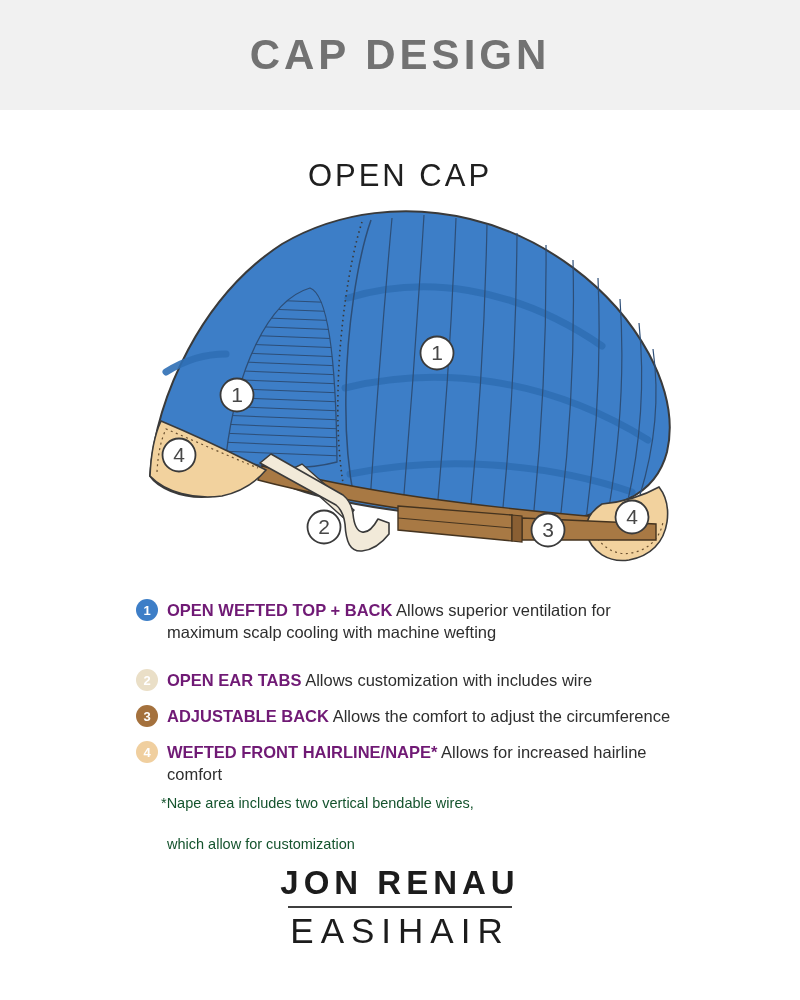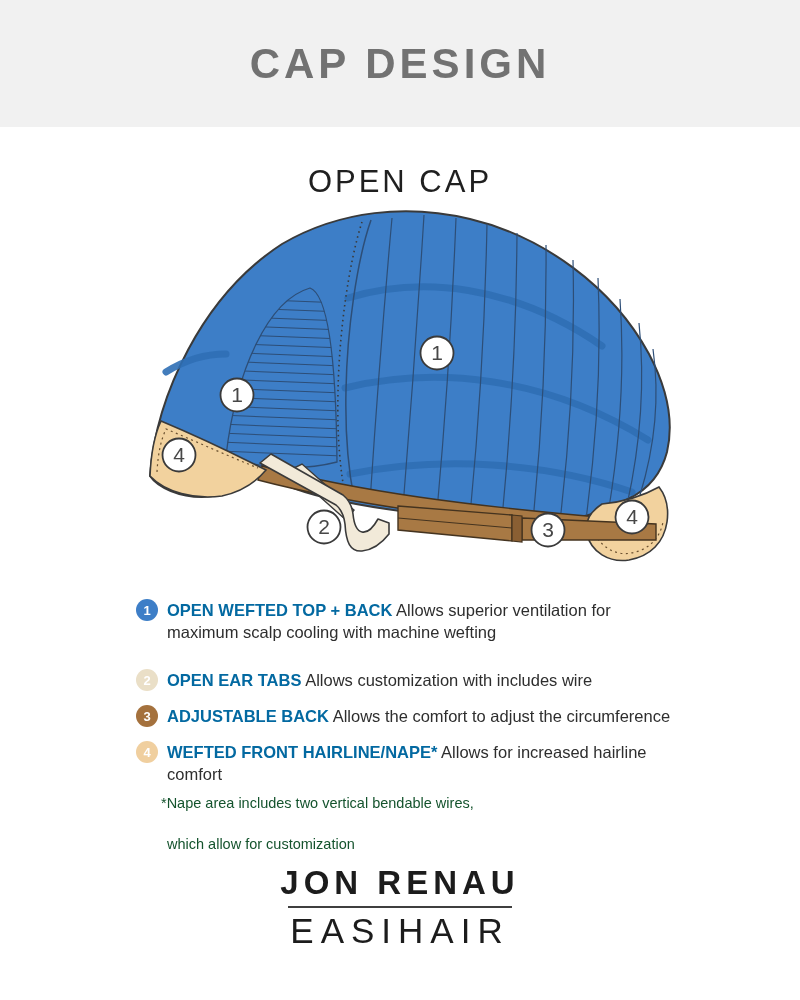--- a/index.html
+++ b/index.html
@@ -1,25 +1,25 @@
 <!DOCTYPE html>
 <html><head>
 <meta charset="utf-8">
 <style>
   html,body{margin:0;padding:0;}
   body{font-family:"Liberation Sans",sans-serif;background:#fff;}
   .page{position:relative;width:800px;height:1000px;background:#ffffff;overflow:hidden;margin:0 auto;}
 
   
-  .header-band{position:absolute;left:0;top:0;width:800px;height:127px;background:#f1f1f1;
+  .header-band{position:absolute;left:0;top:0;width:800px;height:110px;background:#f1f1f1;
     display:flex;align-items:center;justify-content:center;}
   .page-title{font-size:42px;font-weight:700;letter-spacing:4px;color:#727272;}
 
   
-  .subtitle{position:absolute;left:0;top:164px;width:800px;text-align:center;
+  .subtitle{position:absolute;left:0;top:158px;width:800px;text-align:center;
     font-size:31px;font-weight:400;letter-spacing:3px;color:#1f1f1f;}
 
   
   .diagram-wrap{position:absolute;left:140px;top:200px;width:540px;height:400px;}
   .marker-num{font-size:21px;fill:#474747;font-family:"Liberation Sans",sans-serif;}
 
   
   .legend{position:absolute;left:136px;top:599px;width:560px;}
   .legend-row{display:flex;align-items:flex-start;}
   .row-1{margin-bottom:26px;}
@@ -27,21 +27,21 @@
   .row-3{margin-bottom:14px;}
   .row-4{margin-bottom:8px;}
   .dot{flex:0 0 22px;width:22px;height:22px;border-radius:50%;display:flex;
     align-items:center;justify-content:center;margin-right:9px;}
   .dot-1{background:#3d7ec7;}
   .dot-2{background:#eadfc7;}
   .dot-3{background:#a4713d;}
   .dot-4{background:#f0cf9f;}
   .dot-num{font-size:13px;font-weight:700;color:#ffffff;line-height:1;}
   .legend-text{margin:0;font-size:16.5px;line-height:22px;color:#2e2e2e;max-width:505px;}
-  .legend-text b{color:#0369a1;font-weight:700;}
+  .legend-text b{color:#701a75;font-weight:700;}
   .footnote{margin-left:25px;font-size:14.5px;line-height:21px;color:#14532d;}
   .footnote .fn2{padding-left:6px;margin-top:20px;}
 
   
   .brand{position:absolute;left:0;top:864px;width:800px;display:flex;flex-direction:column;
     align-items:center;color:#1c1c1c;}
   .brand-top{font-size:33px;font-weight:700;letter-spacing:5px;}
   .brand-divider{width:224px;height:2px;background:#3f3f3f;margin:4px 0 3px 0;}
   .brand-bottom{font-size:35px;font-weight:400;letter-spacing:7px;text-align:center;}
 </style>

